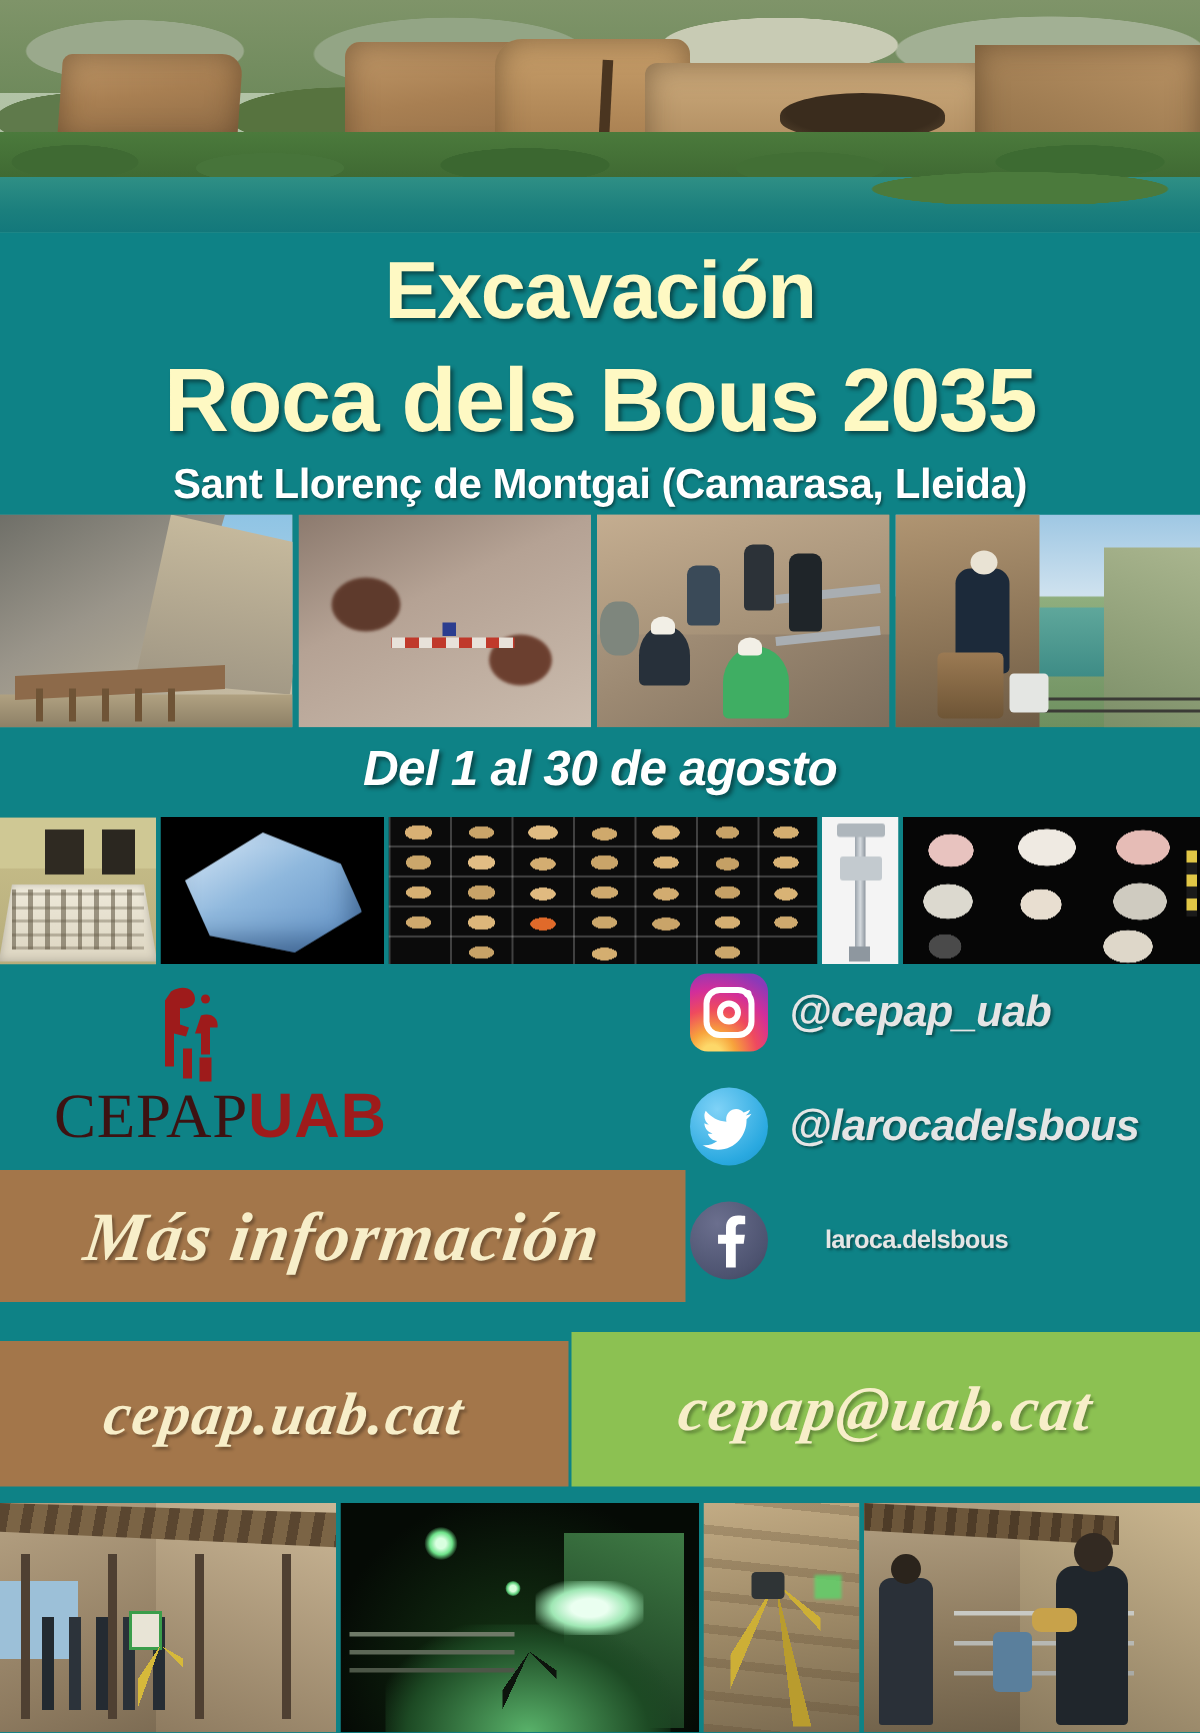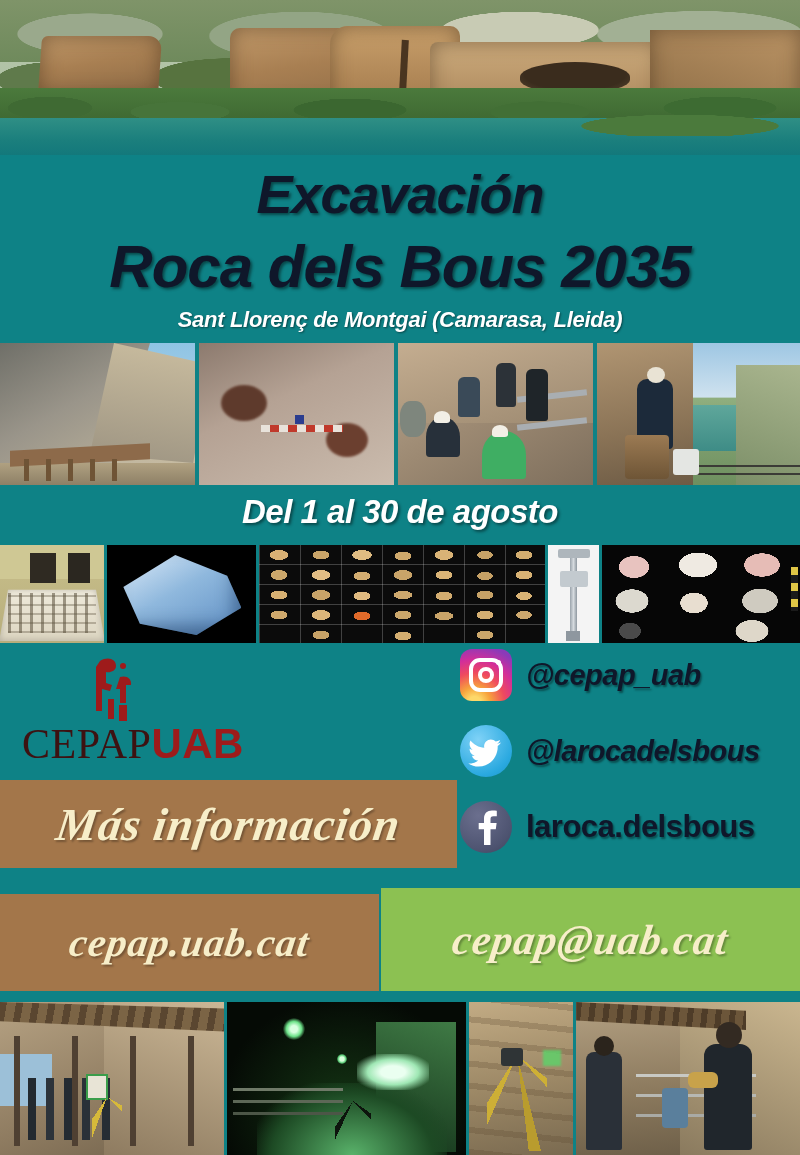--- a/index.html
+++ b/index.html
@@ -44,26 +44,26 @@
        radial-gradient(ellipse 80px 16px at 720px 20px,#3d6b32 0 70%,transparent 71%),
        linear-gradient(#4b7a3c,#3c6530);}
   .hero-water{position:absolute;left:0;top:118px;width:800px;height:37px;
      background:linear-gradient(#2f8f85,#1b7f7d 60%,#13787b);}
   .hero-bank{position:absolute;left:560px;top:112px;width:260px;height:24px;
      background:radial-gradient(ellipse 140px 16px at 120px 14px,#4b7a3c 0 70%,transparent 71%);}
 
   
   .titleblock{position:absolute;left:0;top:155px;width:800px;height:188px;background:#0e8286;
      text-align:center;}
-  .t-line1,.t-line2{color:#0f172a;font-weight:bold;font-style:italic;
+  .t-line1,.t-line2{color:#fef9c3;font-weight:bold;
      font-family:"Liberation Sans",sans-serif;letter-spacing:-1px;
      text-shadow:2px 2px 3px rgba(0,0,0,.45);line-height:1;}
   .t-line1{font-size:54px;padding-top:12px;}
   .t-line2{font-size:60px;padding-top:16px;}
-  .t-sub{color:#fff;font-weight:bold;font-style:italic;font-size:22px;
+  .t-sub{color:#fff;font-weight:bold;font-size:28px;
      text-shadow:1px 1px 2px rgba(0,0,0,.45);padding-top:10px;letter-spacing:-.3px;}
 
   
   .strip1{position:absolute;left:0;top:343px;width:800px;height:142px;display:flex;gap:4px;}
   .strip1 .ph{height:142px;overflow:hidden;position:relative;}
   .s1a{width:196px;}
   .s1b{width:196px;}
   .s1c{width:196px;}
   .s1d{width:204px;}
   
@@ -192,40 +192,40 @@
       radial-gradient(ellipse 26px 17px at 160px 20px,#e6bcb6 0 68%,transparent 69%),
       radial-gradient(ellipse 24px 17px at 30px 56px,#dcd9cf 0 68%,transparent 69%),
       radial-gradient(ellipse 20px 15px at 92px 58px,#e8ded0 0 68%,transparent 69%),
       radial-gradient(ellipse 26px 18px at 158px 56px,#cfcbc0 0 68%,transparent 69%),
       radial-gradient(ellipse 16px 12px at 28px 86px,#4a4a4a 0 68%,transparent 69%),
       radial-gradient(ellipse 24px 16px at 150px 86px,#ded7c9 0 68%,transparent 69%);}
   .tools-sb{position:absolute;right:2px;top:22px;width:7px;height:44px;
      background:repeating-linear-gradient(#e0c646 0 8px,#1a1a1a 8px 16px);}
 
   
-  .logo{position:absolute;left:8px;top:655px;width:260px;height:120px;}
+  .logo{position:absolute;left:22px;top:655px;width:260px;height:120px;}
   .logo-fig{position:absolute;left:78px;top:0;width:62px;height:72px;}
   .logo-text{position:absolute;left:14px;top:68px;font-size:42px;letter-spacing:.5px;
      font-family:"Liberation Serif",serif;line-height:1;}
   .logo-cepap{color:#3d1212;font-weight:normal;}
   .logo-uab{color:#9e1b1b;font-weight:bold;font-family:"Liberation Sans",sans-serif;}
 
   .socials{position:absolute;left:460px;top:648px;width:330px;}
   .srow{display:flex;align-items:center;margin-bottom:22px;height:54px;}
   .sicon{width:52px;height:52px;flex:0 0 52px;margin-right:14px;position:relative;border-radius:12px;}
   .ig{background:
       radial-gradient(circle at 28% 104%,#fdd869 0 10%,#f7a33c 24%,#ef4a5e 46%,#d22e9a 66%,#8a3ab9 88%);}
   .ig-sq{position:absolute;left:9px;top:9px;width:34px;height:34px;border:4px solid #fff;border-radius:11px;box-sizing:border-box;}
   .ig-c{position:absolute;left:18px;top:18px;width:16px;height:16px;border:4px solid #fff;border-radius:50%;box-sizing:border-box;}
   .ig-d{position:absolute;right:11px;top:11px;width:5px;height:5px;background:#fff;border-radius:50%;}
   .tw{border-radius:50%;background:radial-gradient(circle at 35% 28%,#7fd2f7,#2aa9e0 70%,#1b93c9);}
   .fb{border-radius:50%;background:radial-gradient(circle at 35% 28%,#6b6f8e,#4d5370 70%,#3d4259);}
-  .stext{color:#0f172a;font-size:29px;font-weight:bold;font-style:italic;letter-spacing:-.5px;
+  .stext{color:#e5e5e5;font-size:29px;font-weight:bold;font-style:italic;letter-spacing:-.5px;
      text-shadow:1.5px 1.5px 2px rgba(0,0,0,.4);white-space:nowrap;}
-  .stext.plain{font-style:normal;font-size:31px;}
+  .stext.plain{font-style:normal;font-size:17px;margin-left:24px;}
 
   
   .boxMas{position:absolute;left:0;top:780px;width:457px;height:88px;background:#a3764a;}
   .boxWeb{position:absolute;left:0;top:894px;width:379px;height:97px;background:#a3764a;}
   .boxMail{position:absolute;left:381px;top:888px;width:419px;height:103px;background:#8cc152;}
   .script{color:#f7eec9;font-style:italic;font-weight:bold;
      font-family:"Liberation Serif",serif;text-shadow:2px 2px 2px rgba(0,0,0,.28);
      display:flex;align-items:center;justify-content:center;height:100%;
      letter-spacing:1px;transform:skewX(-8deg);}
   .sMas{font-size:46px;}

